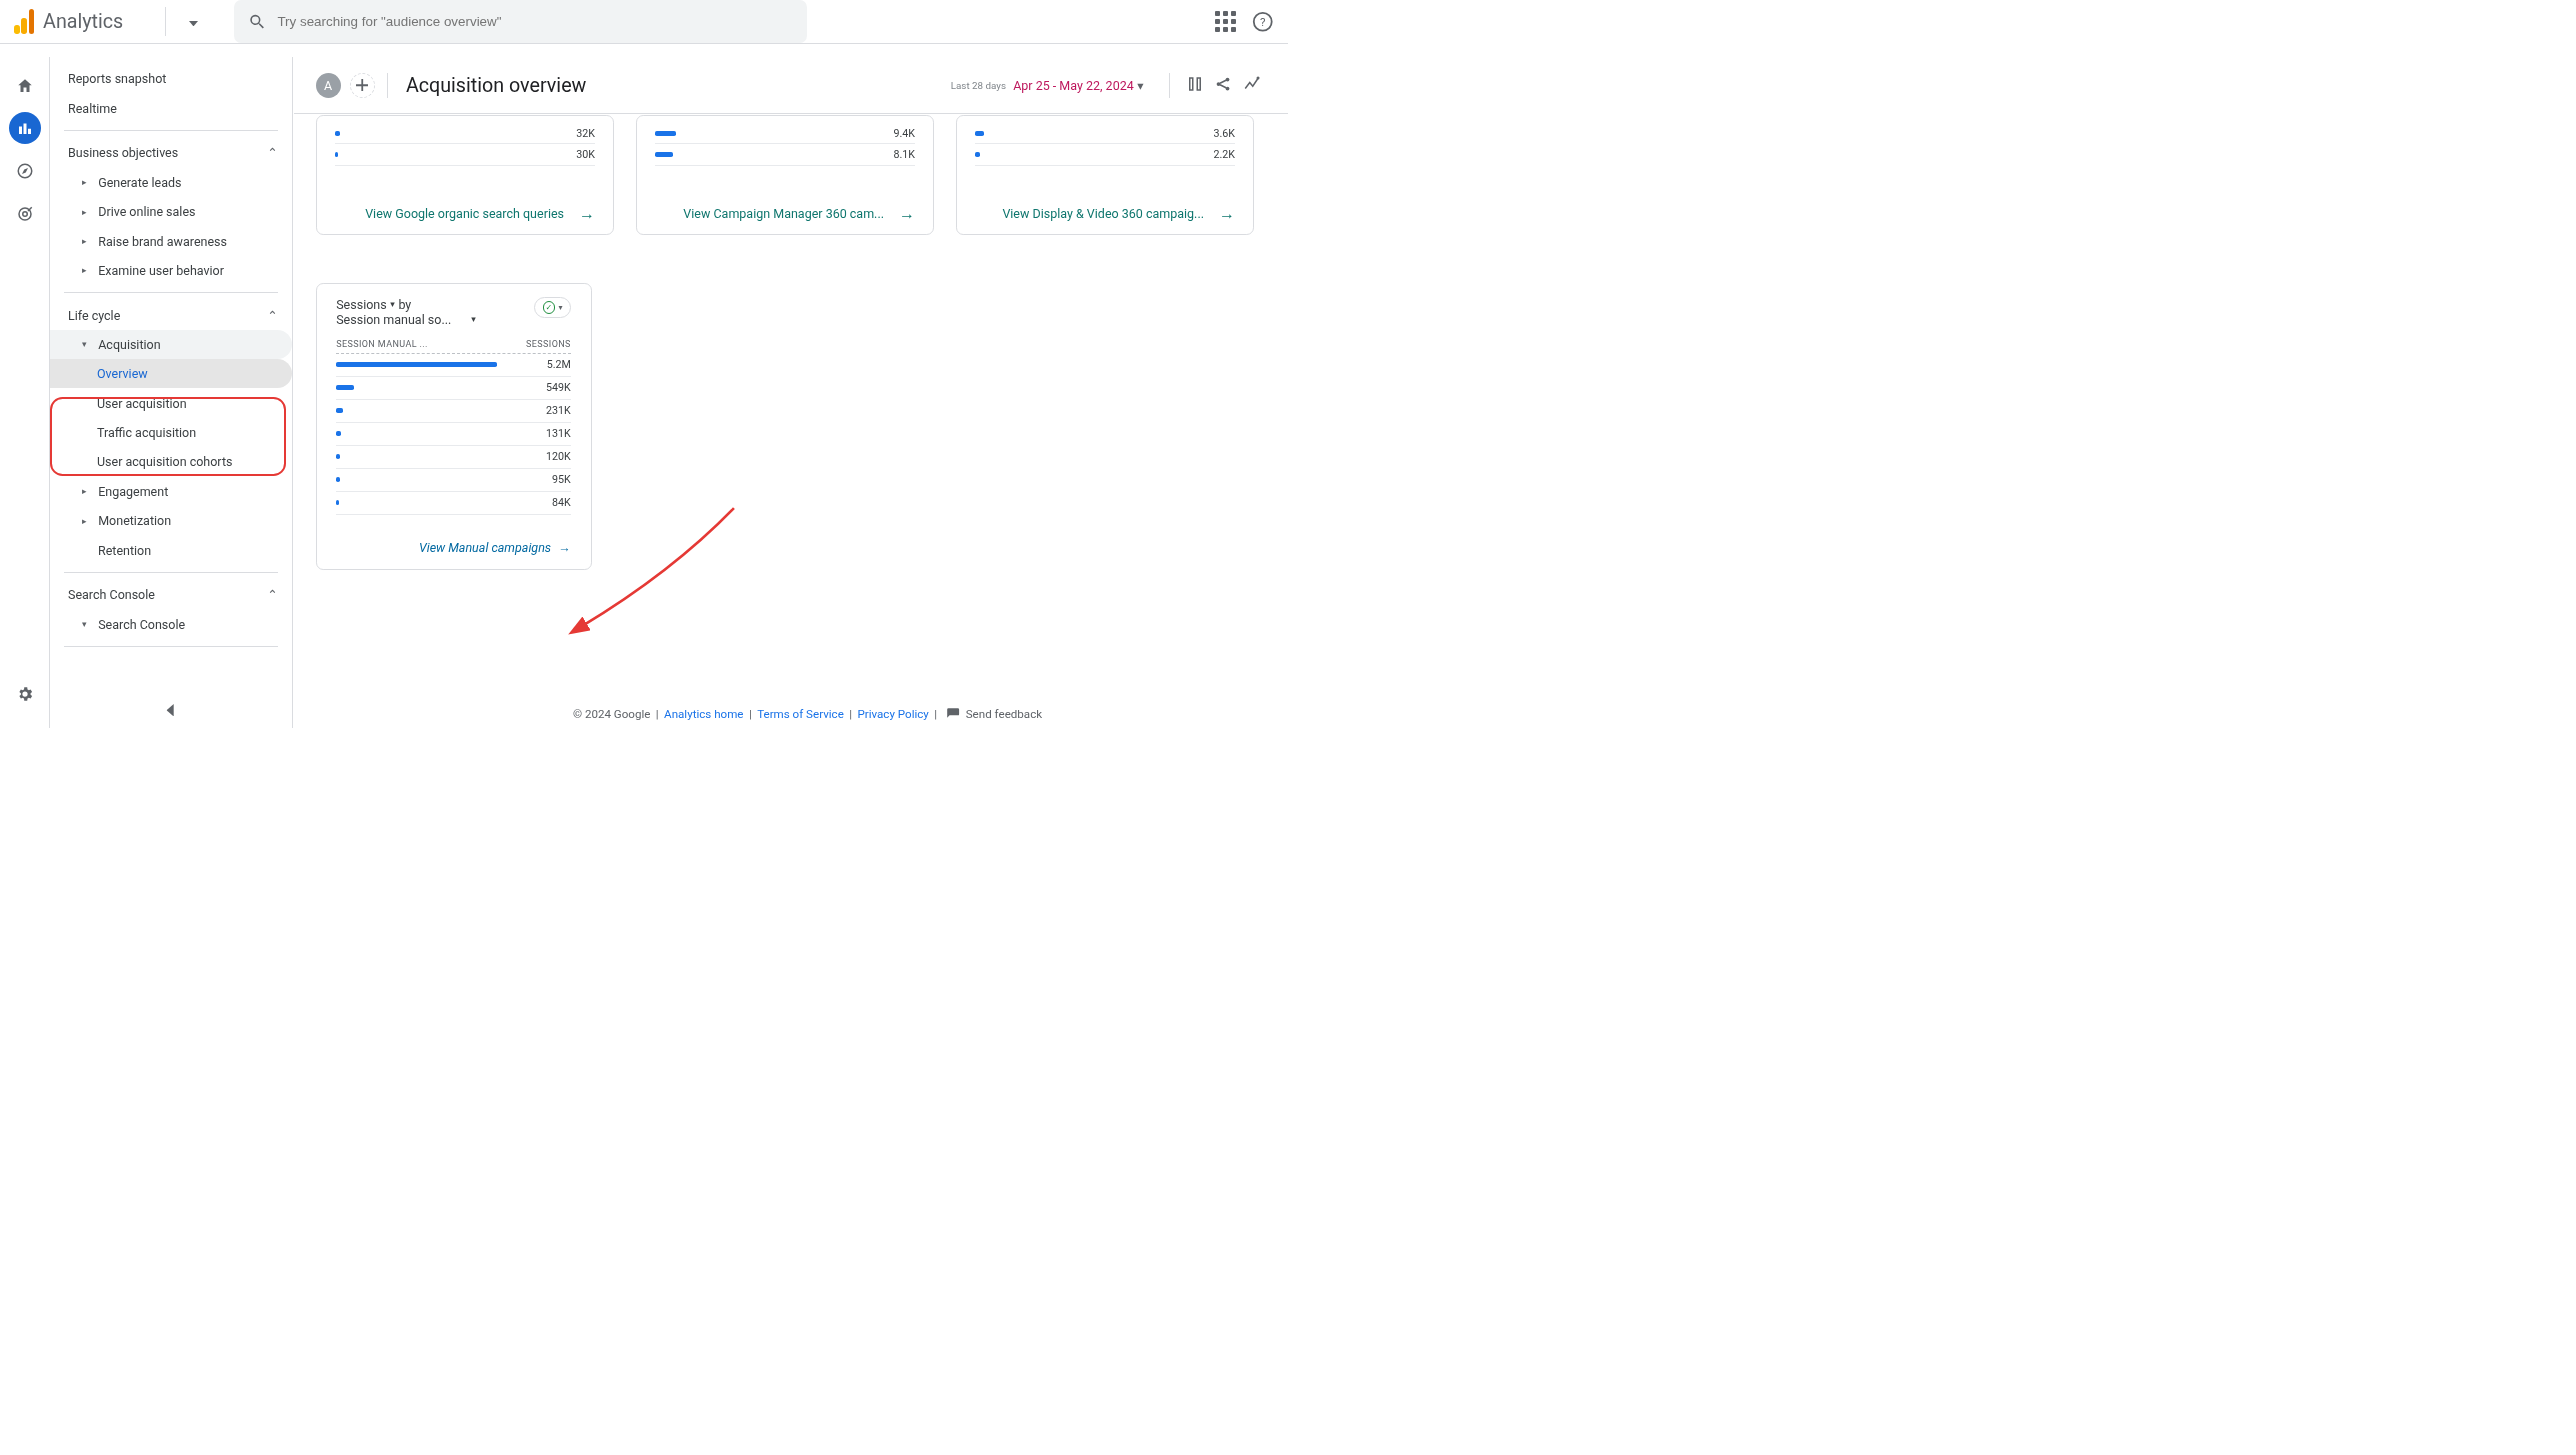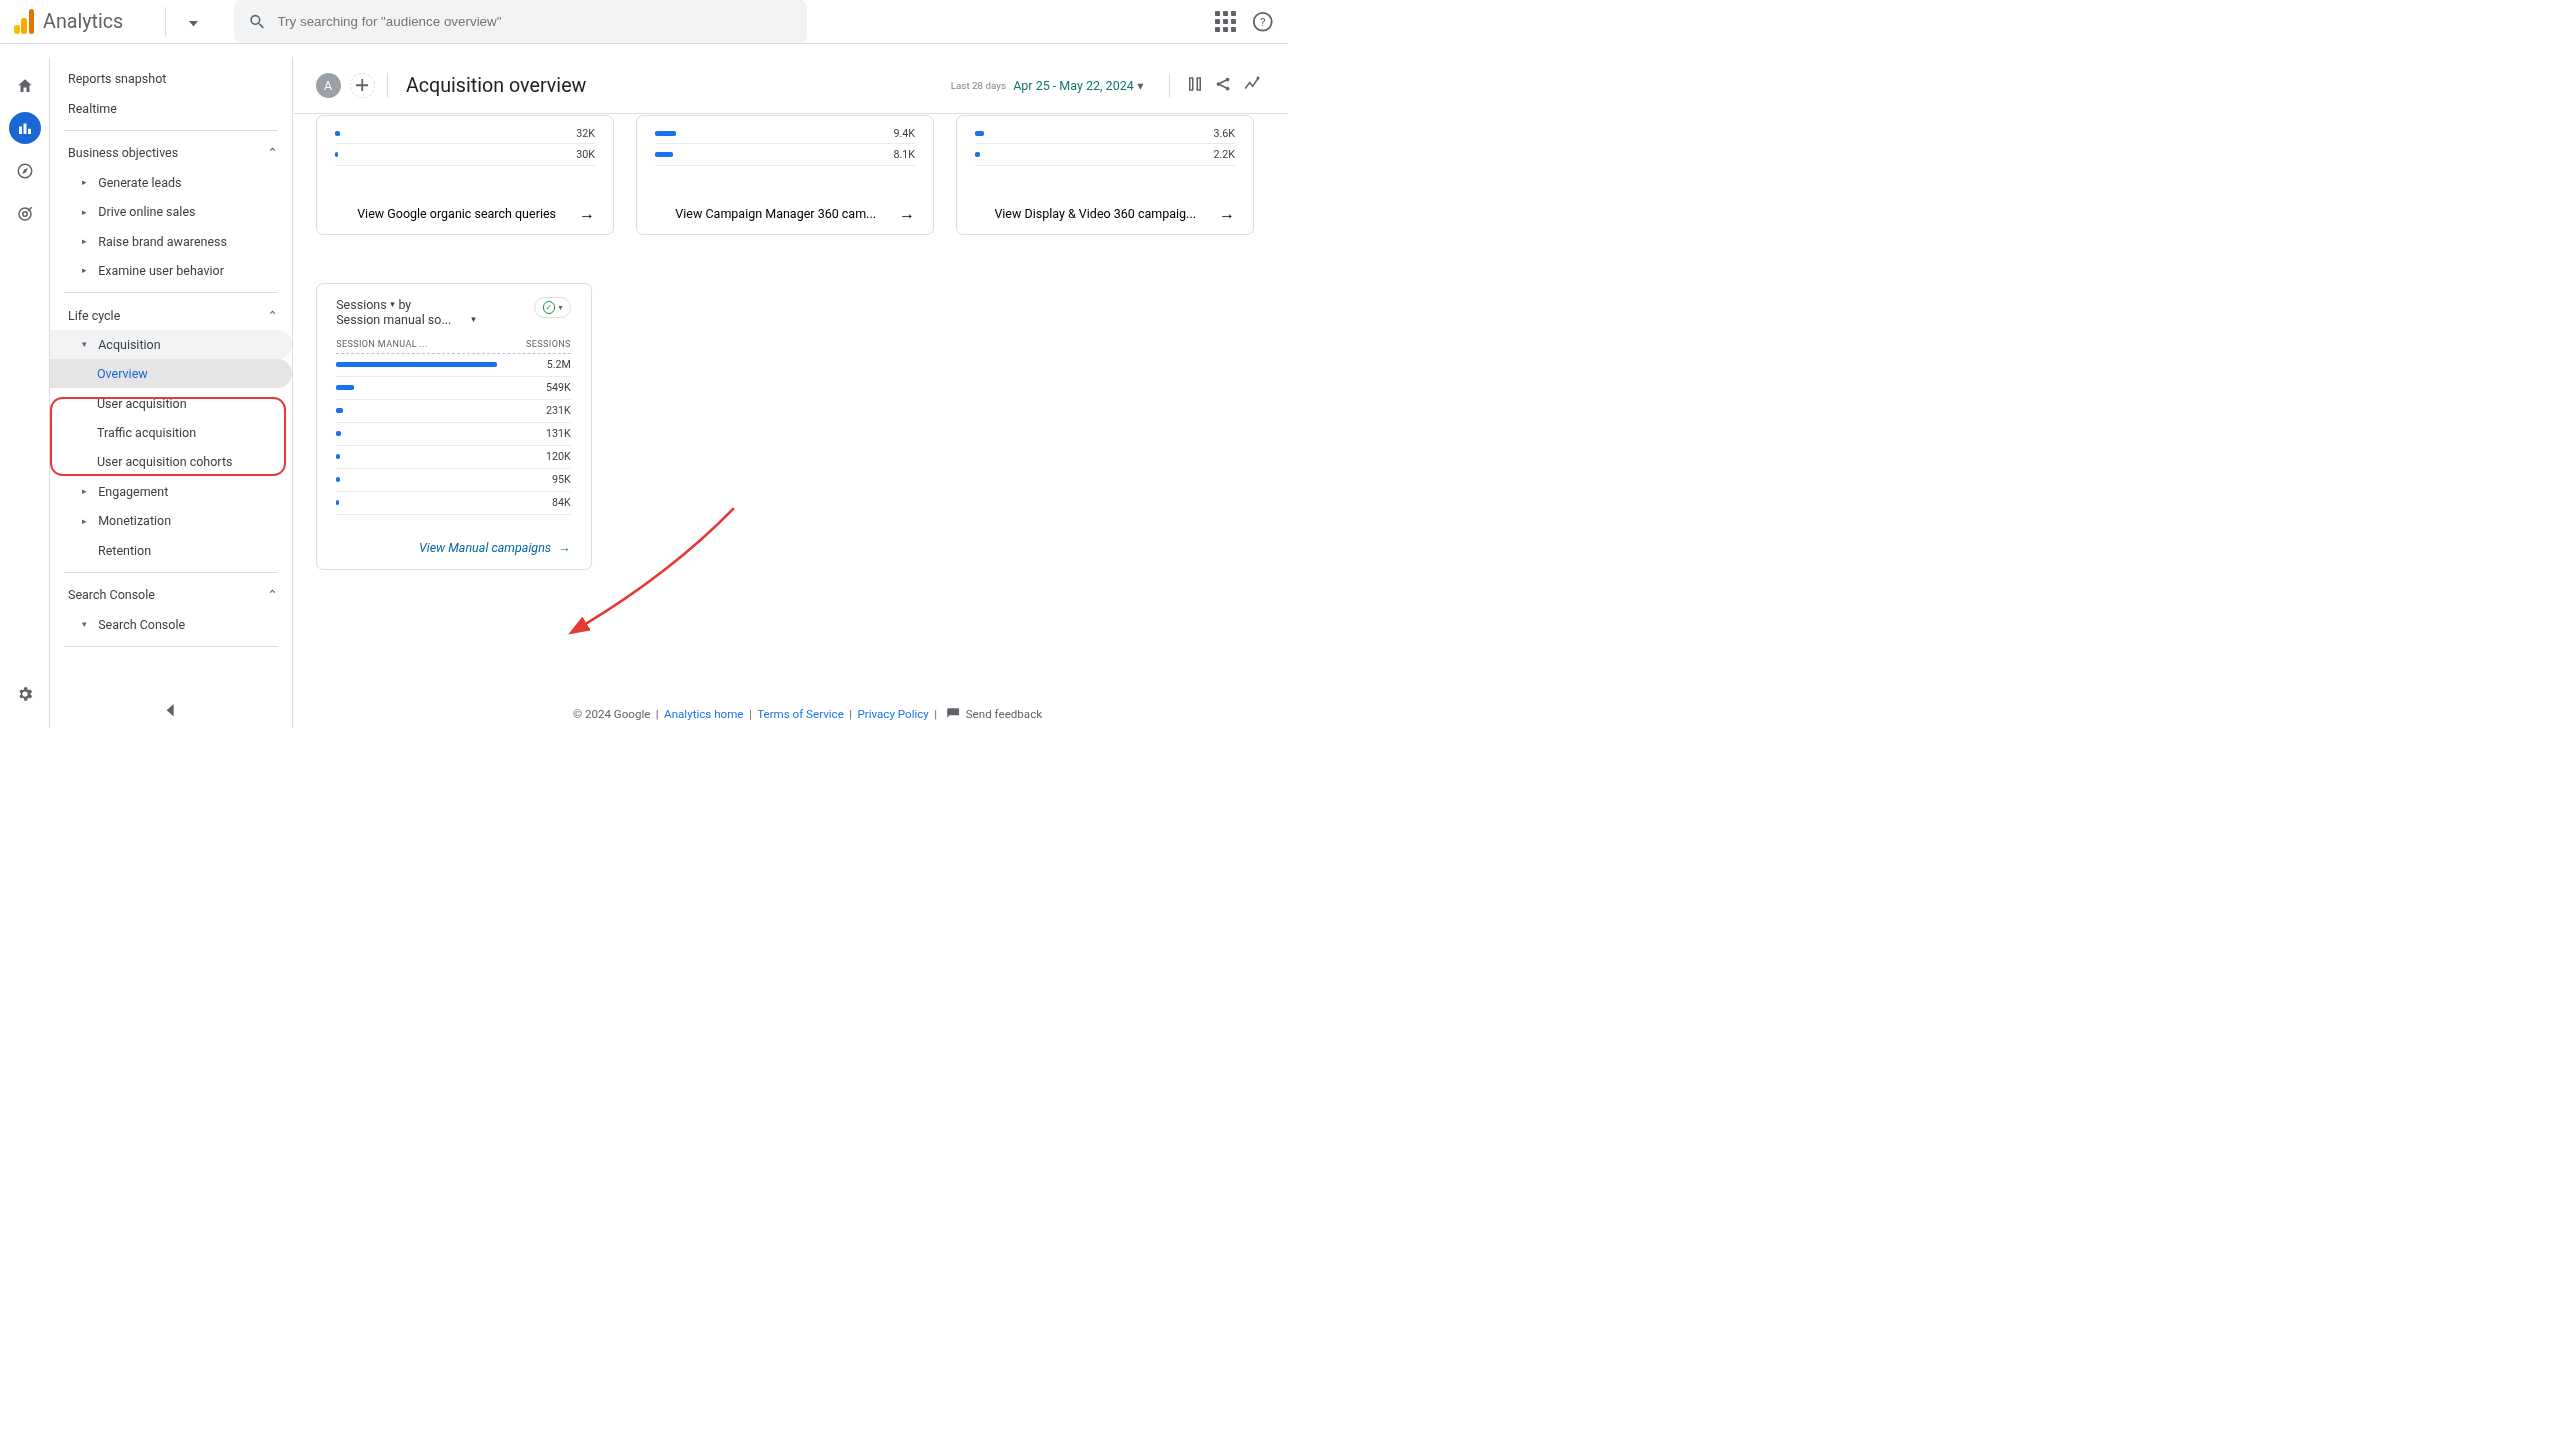--- a/index.html
+++ b/index.html
@@ -84,41 +84,41 @@
   position:absolute; left:294px; right:0; top:57px; height:57px;
   border-bottom:0.9px solid #dadce0; display:flex; align-items:center; padding:0 21.5px;
 }
 .avatar { width:25px; height:25px; border-radius:50%; background:#9aa0a6; color:#fff;
   display:flex; align-items:center; justify-content:center; font-size:12.5px; margin-right:9px;}
 .add-comp { width:25px; height:25px; border-radius:50%; border:0.9px dashed #dadce0;
   display:flex; align-items:center; justify-content:center; color:#5f6368; margin-right:12.5px; cursor:pointer;}
 .ct-sep { width:0.9px; height:25px; background:#dadce0; margin-right:18px;}
 .page-title { font-size:19.7px; color:#202124; }
 .date-label { margin-left:auto; font-size:9.8px; color:#80868b; margin-right:7.2px;}
-.date-value { font-size:12.5px; color:#0f766e; margin-right:3.6px;}
+.date-value { font-size:12.5px; color:#be185d; margin-right:3.6px;}
 .date-caret { color:#5f6368; margin-right:14.3px; cursor:pointer;}
 .hdr-sep2 { width:0.9px; height:25px; background:#dadce0; margin:0 10.7px;}
 .hdr-icon { color:#5f6368; cursor:pointer; margin:0 5.4px;}
 
 
 .content-area {
   position:absolute; left:294px; right:12.5px; top:115px; bottom:0;
   padding:0 21.5px 0 21.5px; overflow:hidden;
 }
 .top-cards { display:flex; gap:21.5px; margin-top:0;}
 .mini-card {
   flex:1; border:0.9px solid #dadce0; border-radius:7.2px; height:120px;
   padding:7.2px 18px 10.7px; display:flex; flex-direction:column; justify-content:space-between;
 }
 .mini-row { display:flex; align-items:center; }
 .mini-bar { height:4.5px; background:#1a73e8; border-radius:1.8px;}
 .mini-row-line { border-bottom:0.9px solid #e8eaed; padding:3.6px 0;}
 .mini-val { margin-left:auto; font-size:10.7px; color:#3c4043;}
-.mini-link { display:flex; align-items:center; justify-content:flex-end; gap:23px;
-  color:#000000; font-size:12.5px; cursor:pointer; margin-top:5.4px;}
+.mini-link { display:flex; align-items:center; justify-content:flex-end; gap:15px;
+  color:#0f766e; font-size:12.5px; cursor:pointer; margin-top:5.4px;}
 .mini-link .arrow { font-size:16px;}
 
 
 .sessions-card {
   width:276px; border:0.9px solid #dadce0; border-radius:7.2px;
   margin-top:48px; padding:12.5px 19.7px 14.3px;
 }
 .sc-head { display:flex; align-items:flex-start; justify-content:space-between;}
 .sc-title-line { font-size:12.5px; color:#3c4043; display:flex; align-items:center; gap:3.6px;}
 .sc-dim { display:flex; align-items:center; gap:20px; font-size:12.5px;text-align:right;}

